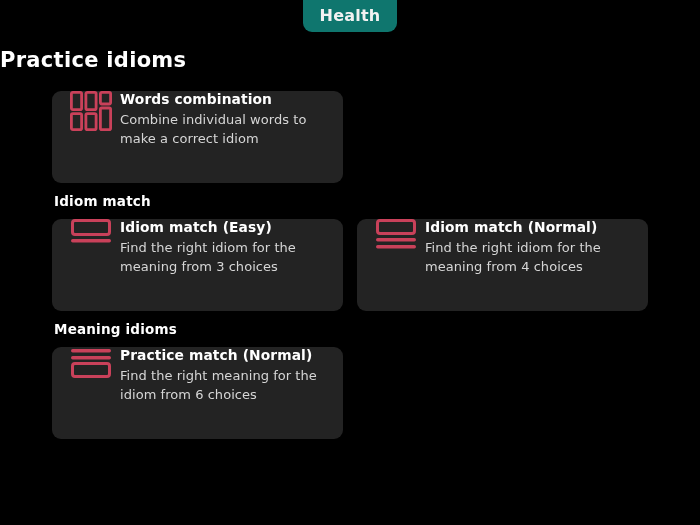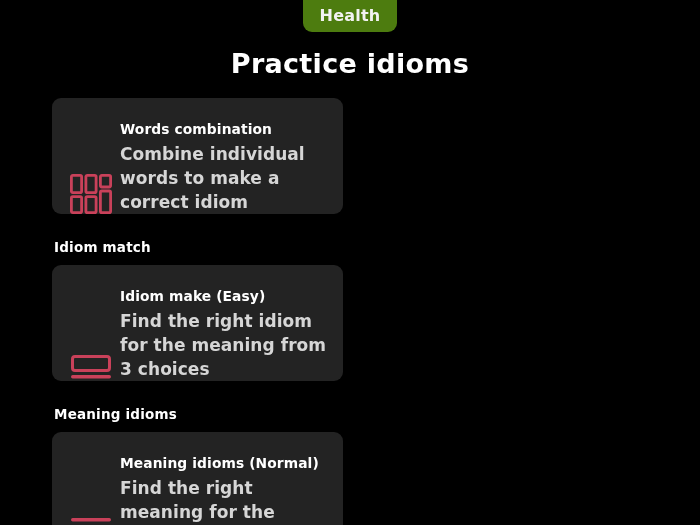--- a/index.html
+++ b/index.html
@@ -18,73 +18,73 @@
   }
 
   
   .badge-row {
     height: 32px;
     display: flex;
     justify-content: center;
     align-items: stretch;
   }
   .badge {
-    background: #4d7c0f;
+    background: #0f766e;
     color: #f2f2f2;
     font-size: 16px;
     font-weight: 700;
     letter-spacing: 0.2px;
     padding: 0 17px;
     display: flex;
     align-items: center;
     border-radius: 0 0 9px 9px;
     line-height: 1;
   }
 
   
   .page-title {
-    text-align: center;
-    font-size: 27px;
+    text-align: left;
+    font-size: 21px;
     font-weight: 700;
     color: #ffffff;
     letter-spacing: 0.3px;
     margin-top: 16px;
   }
 
   
   .content {
     padding: 0 52px;
     margin-top: 19px;
   }
 
   
   .section-heading {
     font-size: 13.5px;
     font-weight: 700;
     color: #ffffff;
     margin: 0 0 10px 2px;
     letter-spacing: 0.2px;
   }
-  .section-block { margin-top: 25px; }
+  .section-block { margin-top: 10px; }
 
   
   .card-grid {
     display: grid;
     grid-template-columns: 291px 291px;
     gap: 14px;
   }
   .card-grid.single { grid-template-columns: 291px; }
 
   
   .card {
     background: #232323;
     border-radius: 9px;
-    height: 116px;
-    display: flex;
-    align-items: flex-end;
+    height: 92px;
+    display: flex;
+    align-items: flex-start;
     padding: 0 16px 0 14px;
     cursor: pointer;
   }
 
   .card-icon {
     width: 50px;
     min-width: 50px;
     display: flex;
     align-items: center;
     justify-content: center;
@@ -95,22 +95,22 @@
   .card-title {
     font-size: 13.8px;
     font-weight: 700;
     color: #ffffff;
     line-height: 1.25;
     margin-bottom: 3px;
     letter-spacing: 0.1px;
   }
 
   .card-desc {
-    font-size: 17px;
-    font-weight: 700;
+    font-size: 13px;
+    font-weight: 400;
     color: #d6d6d6;
     line-height: 1.42;
     letter-spacing: 0.05px;
   }
 
   
   .ico { display: block; }
 </style>
 </head>
 <body>
@@ -152,45 +152,58 @@
     <div class="card-grid">
 
       <div class="card">
         <span class="card-icon">
           <svg class="ico" width="40" height="26" viewBox="0 0 40 26" fill="none">
             <rect x="1.5" y="1.5" width="37" height="14" rx="2.5" stroke="#c9415a" stroke-width="3"></rect>
             <rect x="0" y="20" width="40" height="3.4" rx="1.7" fill="#c9415a"></rect>
           </svg>
         </span>
         <span class="card-text">
-          <span class="card-title" style="display:block">Idiom make (Easy)</span>
+          <span class="card-title" style="display:block">Idiom match (Easy)</span>
           <span class="card-desc" style="display:block">Find the right idiom for the meaning from 3 choices</span>
         </span>
       </div>
 
+      <div class="card">
+        <span class="card-icon">
+          <svg class="ico" width="40" height="32" viewBox="0 0 40 32" fill="none">
+            <rect x="1.5" y="1.5" width="37" height="13" rx="2.5" stroke="#c9415a" stroke-width="3"></rect>
+            <rect x="0" y="19" width="40" height="3.4" rx="1.7" fill="#c9415a"></rect>
+            <rect x="0" y="26" width="40" height="3.4" rx="1.7" fill="#c9415a"></rect>
+          </svg>
+        </span>
+        <span class="card-text">
+          <span class="card-title" style="display:block">Idiom match (Normal)</span>
+          <span class="card-desc" style="display:block">Find the right idiom for the meaning from 4 choices</span>
+        </span>
+      </div>
 
     </div>
   </div>
 
   <div class="section-block">
     <div class="section-heading">Meaning idioms</div>
 
     <div class="card-grid">
 
 
       <div class="card">
         <span class="card-icon">
           <svg class="ico" width="40" height="32" viewBox="0 0 40 32" fill="none">
             <rect x="0" y="2" width="40" height="3.4" rx="1.7" fill="#c9415a"></rect>
             <rect x="0" y="9" width="40" height="3.4" rx="1.7" fill="#c9415a"></rect>
             <rect x="1.5" y="16.5" width="37" height="13" rx="2.5" stroke="#c9415a" stroke-width="3"></rect>
           </svg>
         </span>
         <span class="card-text">
-          <span class="card-title" style="display:block">Meaning idioms (Normal)</span>
+          <span class="card-title" style="display:block">Practice match (Normal)</span>
           <span class="card-desc" style="display:block">Find the right meaning for the idiom from 6 choices</span>
         </span>
       </div>
 
     </div>
   </div>
 
 </div>
 
 </body></html>

